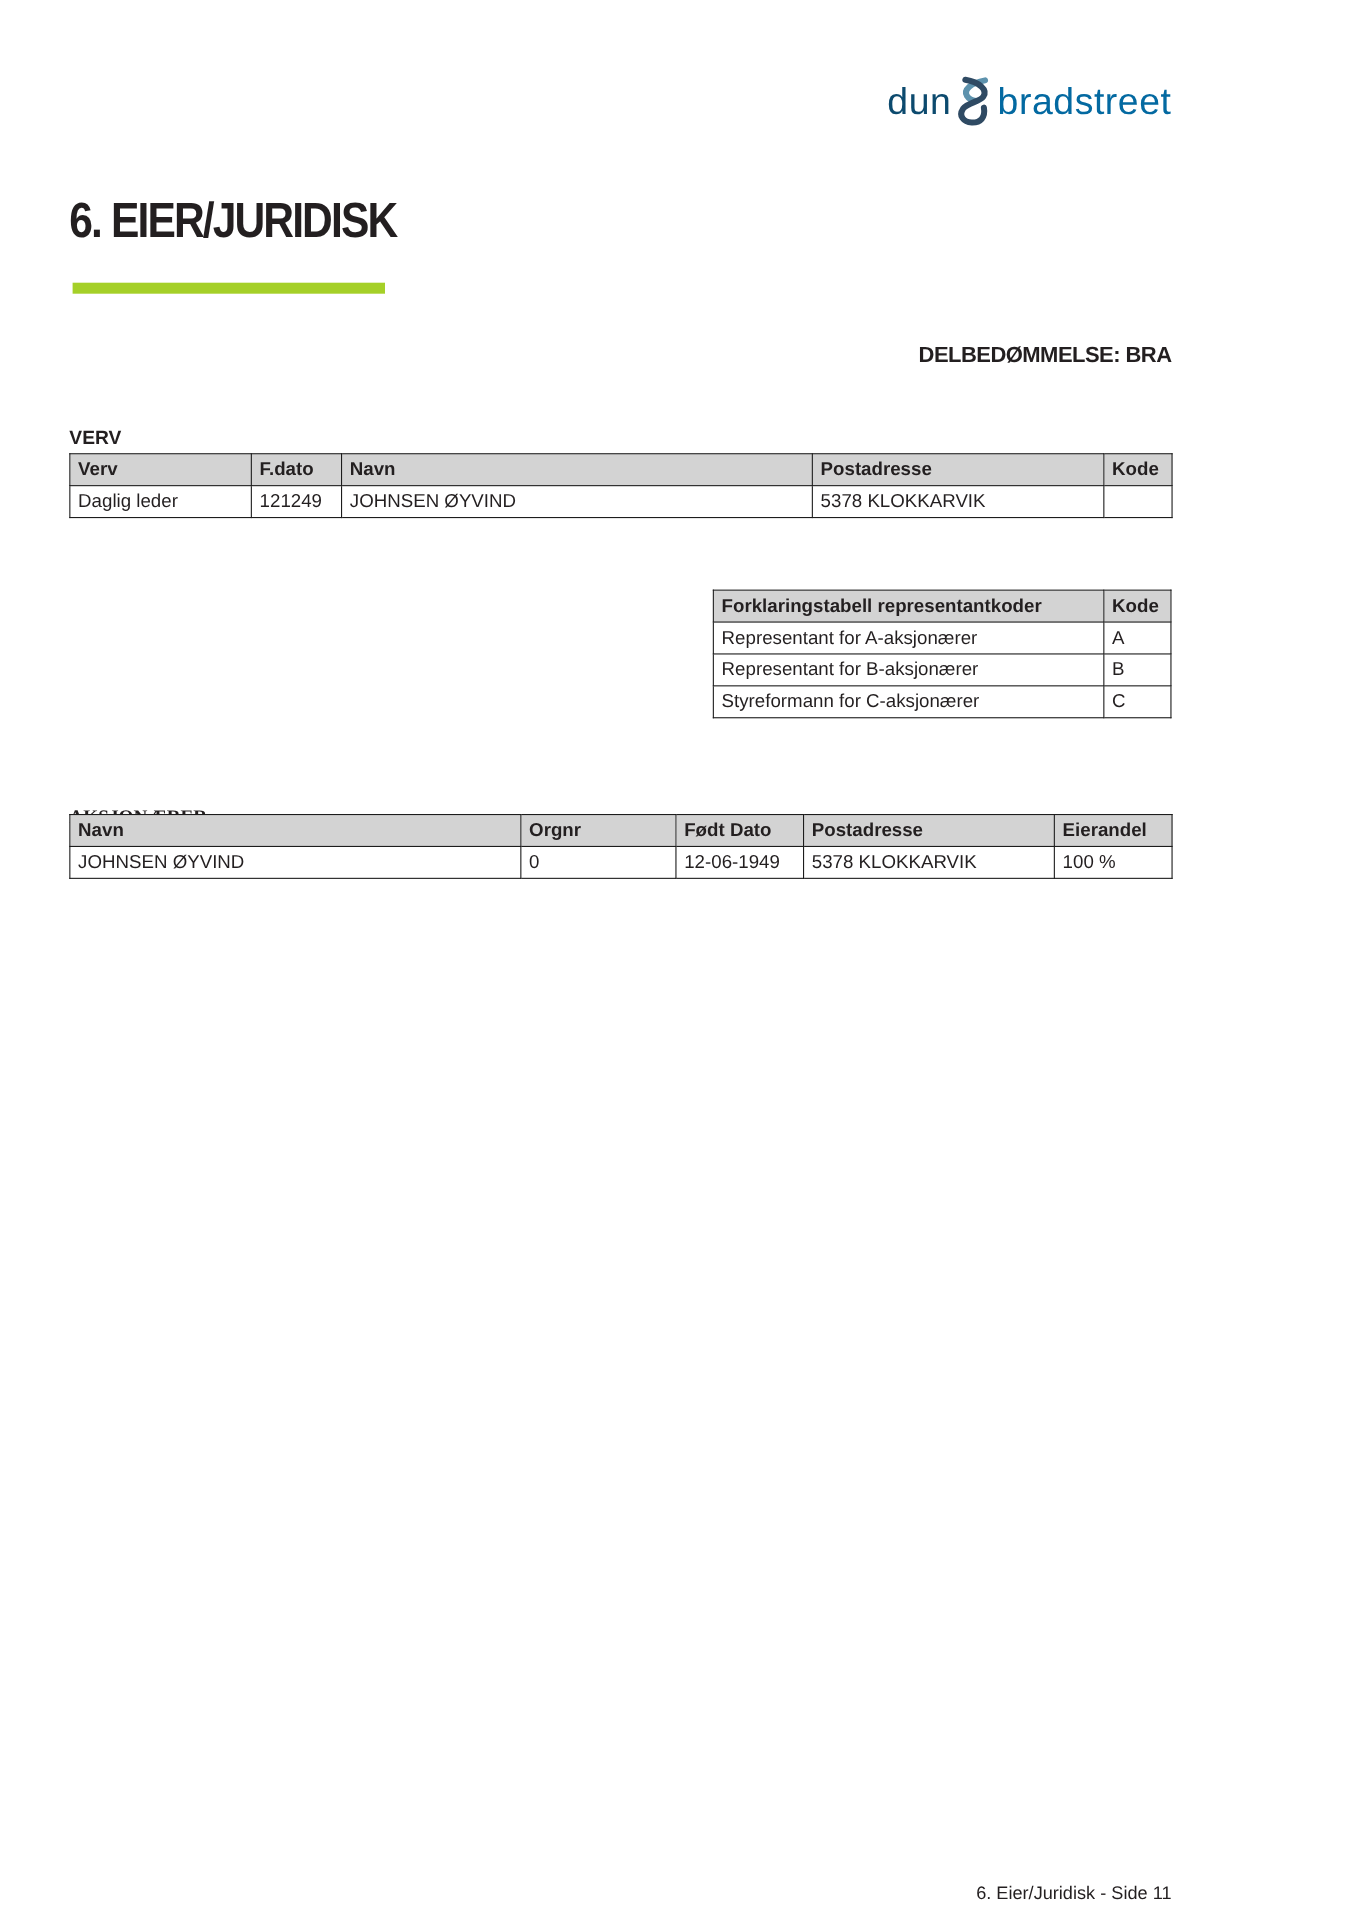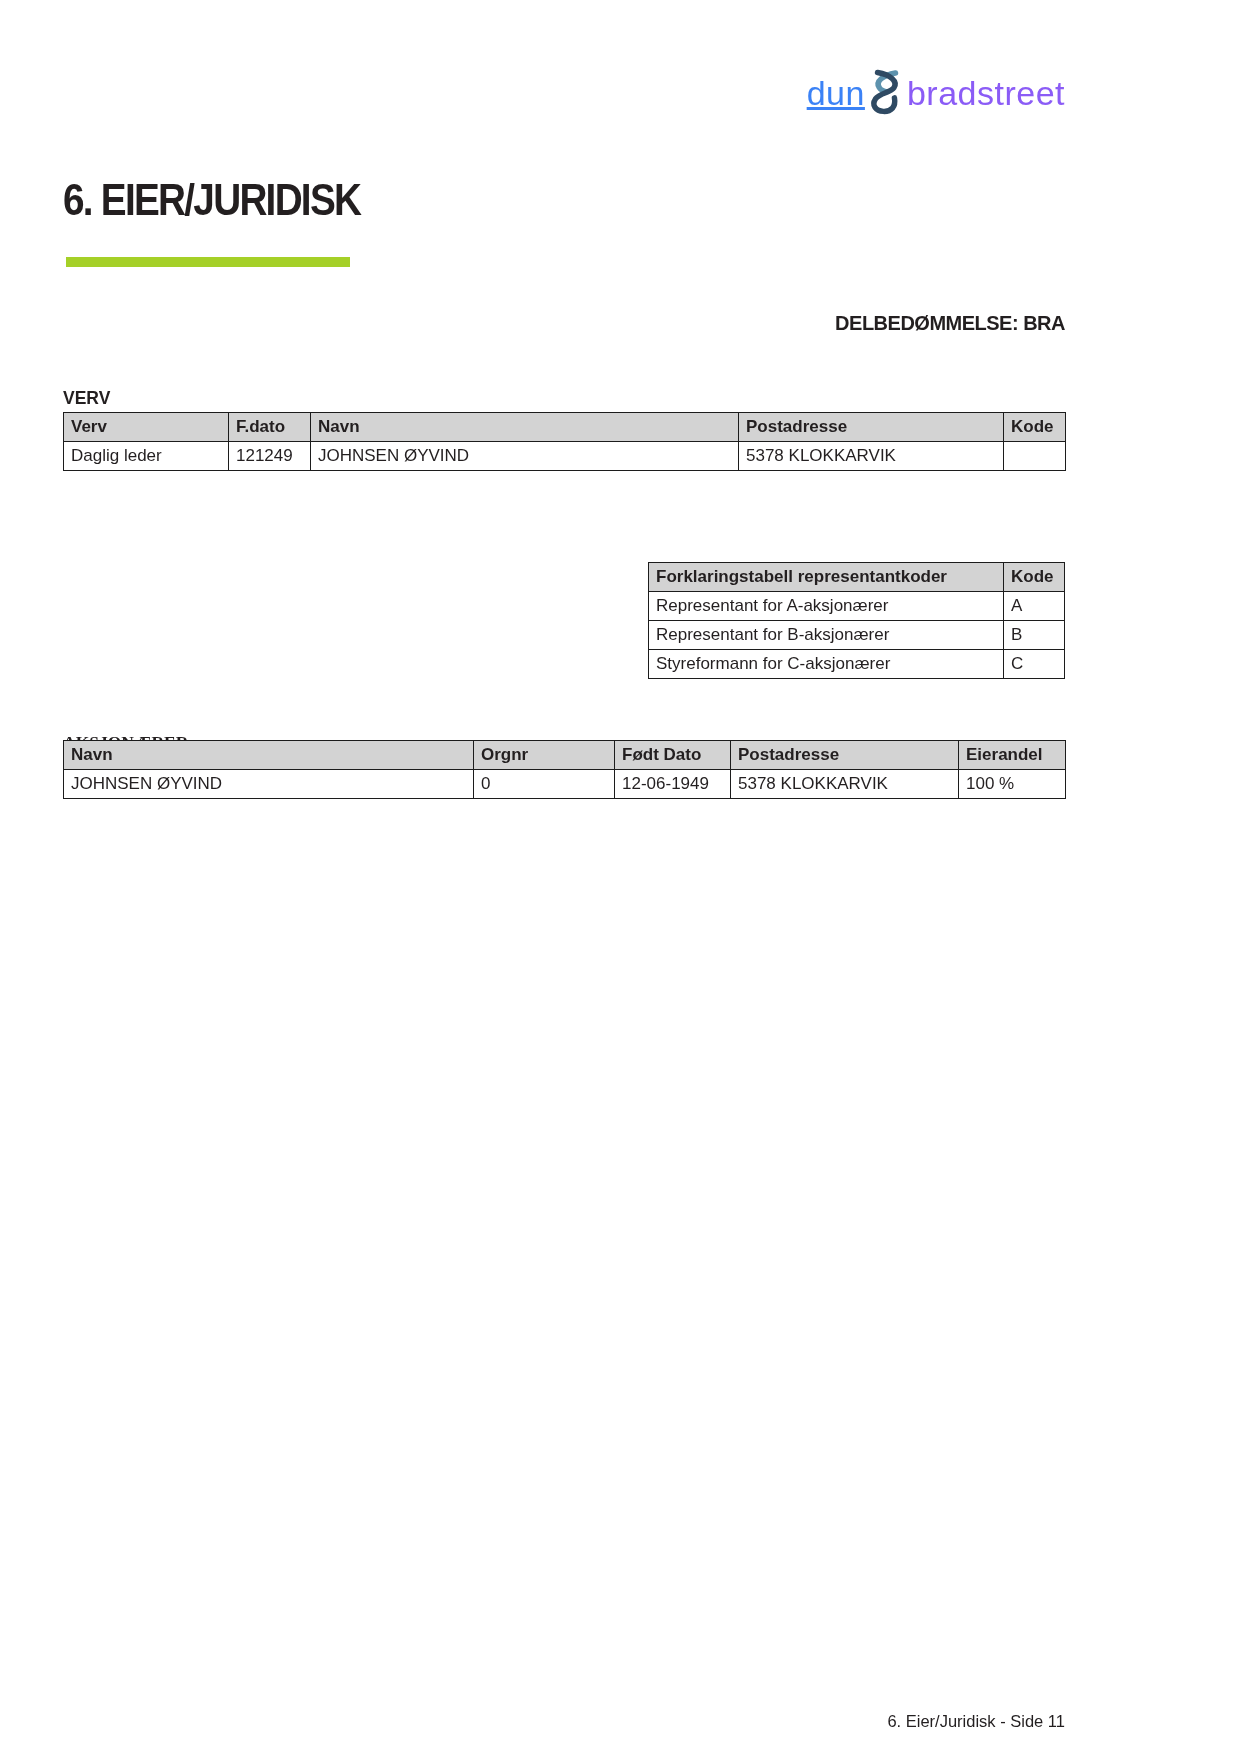--- a/index.html
+++ b/index.html
@@ -13,22 +13,22 @@
     overflow:hidden;
   }
 
   
   .logo {
     position:absolute; top:66px; right:176px;
     display:flex; align-items:center;
     font-size:34px; letter-spacing:0.5px;
     font-weight:400;
   }
-  .logo .word-dun { color:#3b82f6;text-decoration:underline; }
-  .logo .word-bradstreet { color:#8b5cf6; }
+  .logo .word-dun { color:#0c4a6e; }
+  .logo .word-bradstreet { color:#0369a1; }
   .logo .amp { width:38px; height:50px; margin:0 2px 4px 2px; }
 
   
   .page-title {
     position:absolute; left:63px; top:174px;
     font-size:45px; font-weight:bold; letter-spacing:-2px;
     color:#231f20; white-space:nowrap;
     transform:scaleX(0.86); transform-origin:left top;
   }
   .accent-bar {
@@ -64,21 +64,21 @@
     padding:3px 7px 4px 7px;
     text-align:left; vertical-align:middle;
     overflow:hidden; white-space:nowrap;
     height:29px;
   }
   table.data-table th {
     background:#d3d3d3;
     font-weight:bold;
   }
   .table-verv        { left:63px;  top:412px; width:1002px; }
-  .table-forklaring  { left:648px; top:536px; width:416px;margin-top:26px;  }
+  .table-forklaring  { left:648px; top:536px; width:416px;  }
   .table-aksjonaerer { left:63px;  top:740px; width:1002px; }
 
   
   .page-footer {
     position:absolute; right:176px; top:1673px;
     font-size:16.5px; color:#231f20;margin-top:39px;
   }
 </style>
 </head>
 <body>

